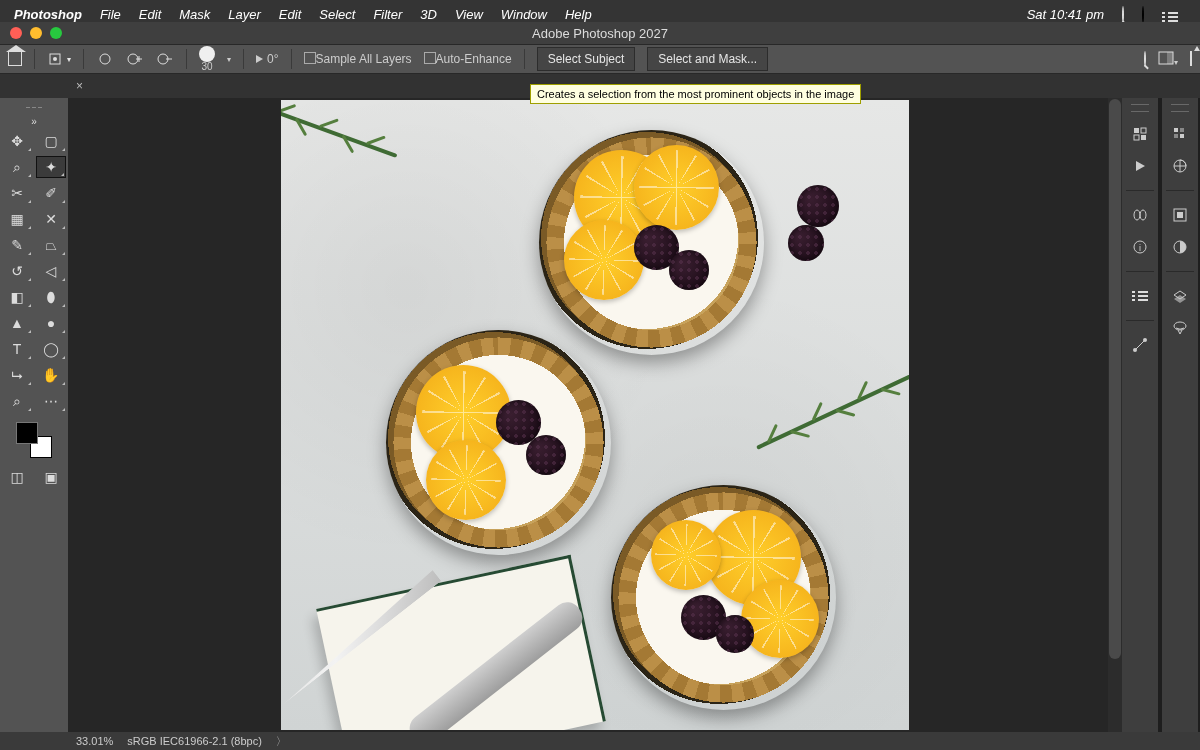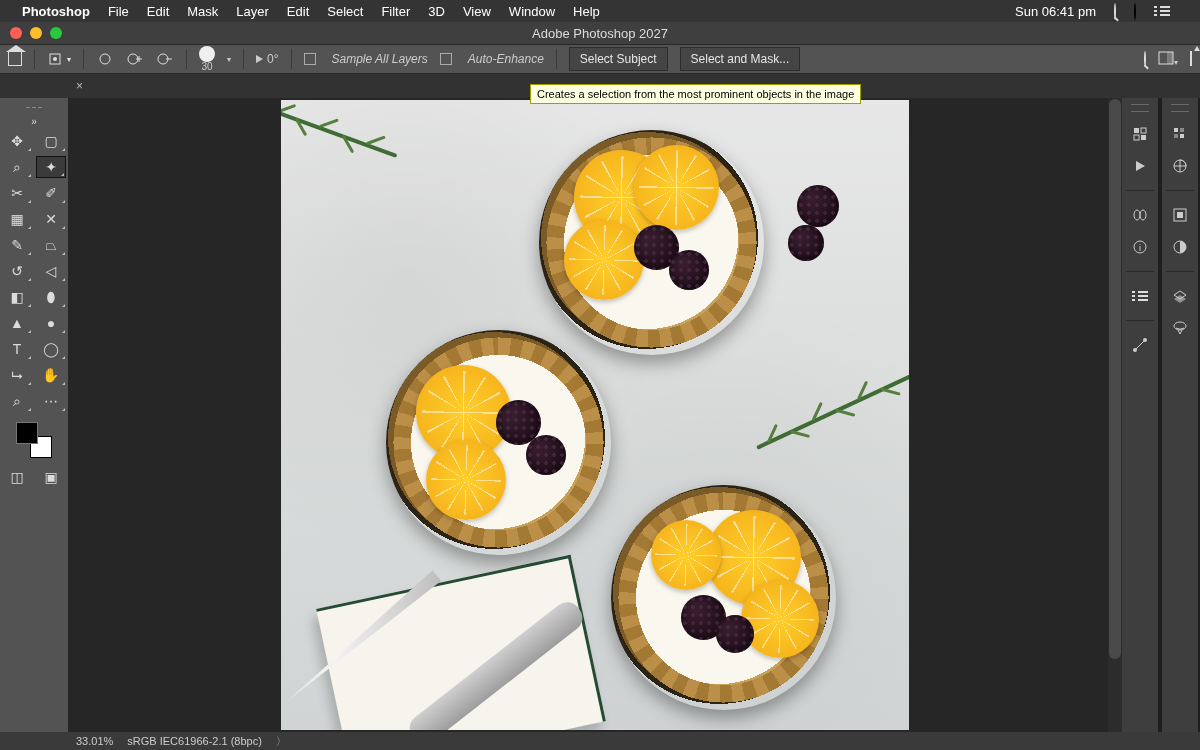--- a/index.html
+++ b/index.html
@@ -1,19 +1,19 @@
 <!DOCTYPE html>
 <html><head>
 <meta charset="utf-8">
 <style>
   * { margin: 0; padding: 0; box-sizing: border-box; font-family: -apple-system, "Helvetica Neue", Arial, sans-serif; }
   body { width: 1200px; height: 750px; overflow: hidden; background: #1e1e1e; color: #ccc; -webkit-font-smoothing: antialiased; }
 
   
-  .mac-menubar { height: 22px; background: #343434; display: flex; align-items: center; padding: 0 12px; font-size: 13px; color: #fff; }
+  .mac-menubar { height: 22px; background: #343434; display: flex; align-items: flex-end; padding: 0 4px; font-size: 13px; color: #fff; font-style: italic; }
   .mac-menubar .apple { margin-right: 10px; }
   .mac-menubar .menu-item { margin-right: 18px; }
   .mac-menubar .bold { font-weight: 700; }
   .mac-menubar .spacer { flex: 1 1 auto; }
 
   
   .titlebar { height: 22px; background: #3f3f3f; display: flex; align-items: center; position: relative; }
   .traffic { display: flex; gap: 8px; padding-left: 10px; }
   .dot { width: 12px; height: 12px; border-radius: 50%; }
   .red { background: #ff5f56; } .yellow { background: #ffbd2e; } .green { background: #27c93f; }
@@ -21,21 +21,21 @@
 
   
   .options-bar { height: 30px; background: #535353; display: flex; align-items: center; padding: 0 8px; gap: 12px; font-size: 12px; border-top: 1px solid #282828; border-bottom: 1px solid #282828; }
   .opt-btn { display: flex; align-items: center; gap: 4px; color: #e6e6e6; }
   .divider { width: 1px; height: 20px; background: #3a3a3a; }
   .brush-prev { display:flex; flex-direction:column; align-items:center; line-height:1; }
   .brush-dot { width:16px; height:16px; border-radius:50%; background:#efefef; }
   .brush-size { font-size:10px; color:#ccc; }
   .triangle-icon { width:0;height:0;border-left:7px solid #ccc;border-top:4px solid transparent;border-bottom:4px solid transparent;}
   .angle-box { display:flex; align-items:center; gap:4px;}
-  .chk { display:flex; align-items:center; gap:16px;font-style:italic; }
+  .chk { display:flex; align-items:flex-start; gap:0; }
   .chk-box { width:12px;height:12px;border:1px solid #aaa;}
   .cmd-btn { background:#454545; border:1px solid #2c2c2c; padding:4px 10px; font-size:12px; color:#e6e6e6; }
   .options-bar .right { margin-left:auto; display:flex; align-items:center; gap:12px; }
 
   .home-icon { width:14px;height:14px;border:1.5px solid #ddd;border-top:none;position:relative;}
   .home-icon::before{content:"";position:absolute;top:-7px;left:-3px;width:0;height:0;border-left:10px solid transparent;border-right:10px solid transparent;border-bottom:7px solid #ddd;}
 
   
   .tabstrip { height: 24px; background: #323232; display:flex; align-items:center; padding-left:76px; font-size:11.5px;}
   .doc-tab { display:flex; align-items:center; gap:8px; color:#fff; }
@@ -131,21 +131,21 @@
   <span class="menu-item">Mask</span>
   <span class="menu-item">Layer</span>
   <span class="menu-item">Edit</span>
   <span class="menu-item">Select</span>
   <span class="menu-item">Filter</span>
   <span class="menu-item">3D</span>
   <span class="menu-item">View</span>
   <span class="menu-item">Window</span>
   <span class="menu-item">Help</span>
   <span class="spacer"></span>
-  <span class="menu-item">Sun 06:41 pm</span>
+  <span class="menu-item">Sat 10:41 pm</span>
   <span class="menu-item"><span class="search-icon"></span></span>
   <span class="menu-item"><span class="siri"></span></span>
   <span class="menu-item">
       <span class="list-icon">
         <span></span>
         <span></span>
         <span></span>
         <span></span>
         <span></span>
         <span></span>

